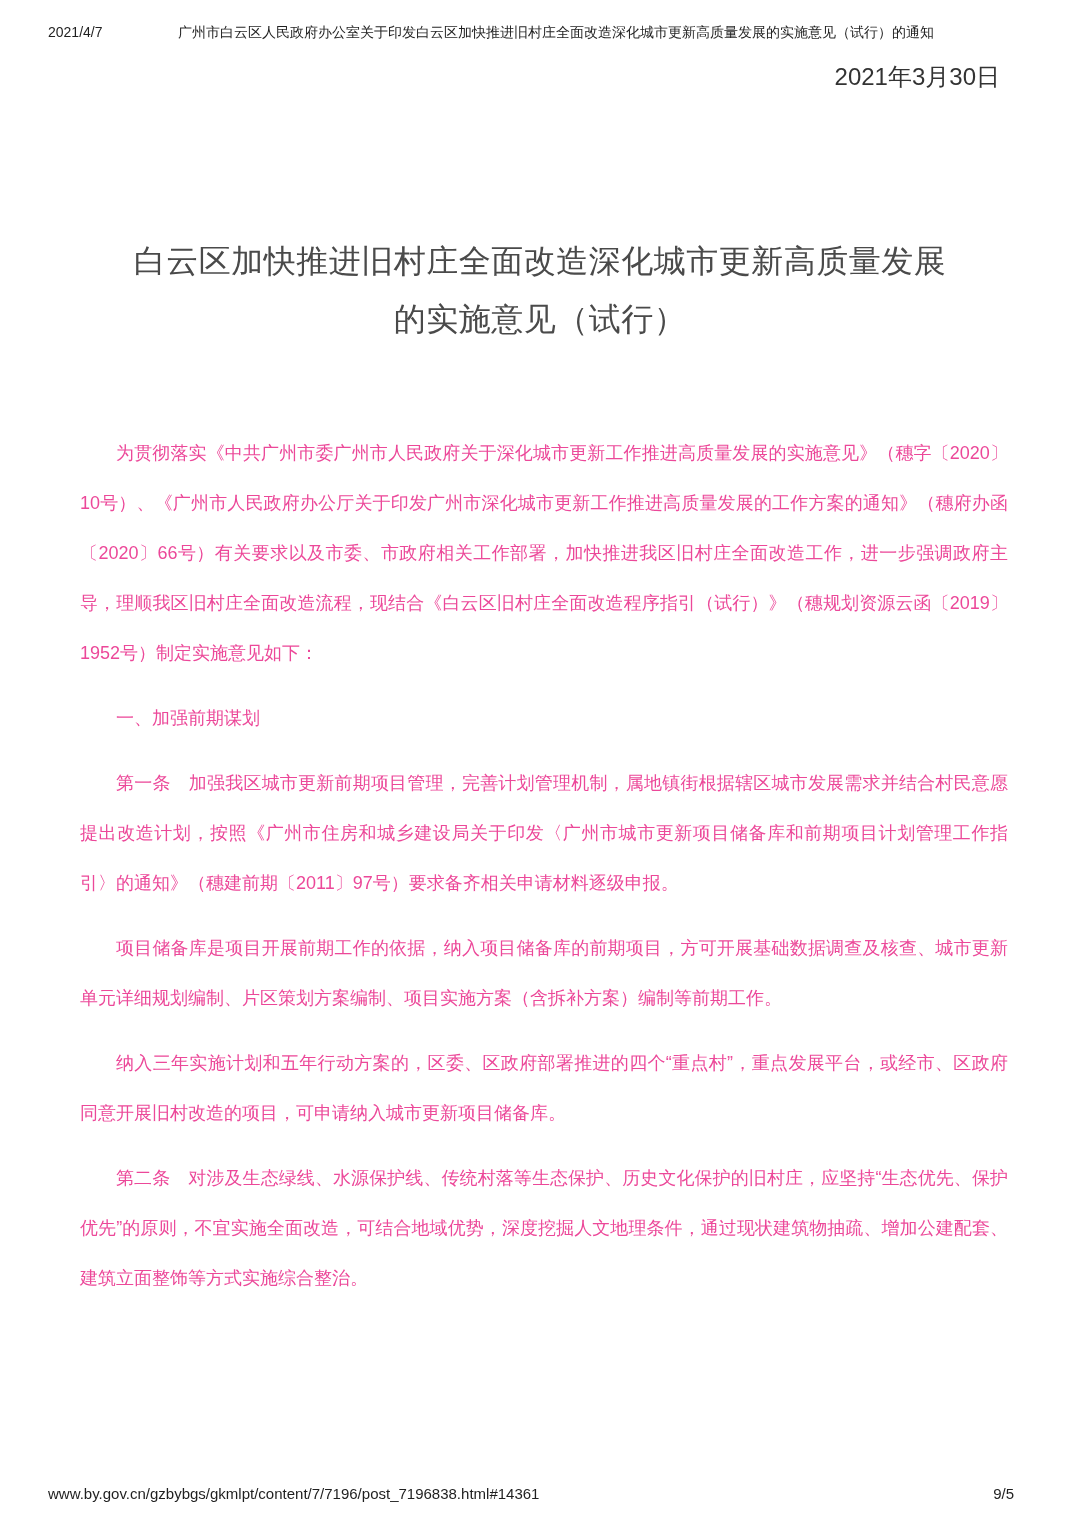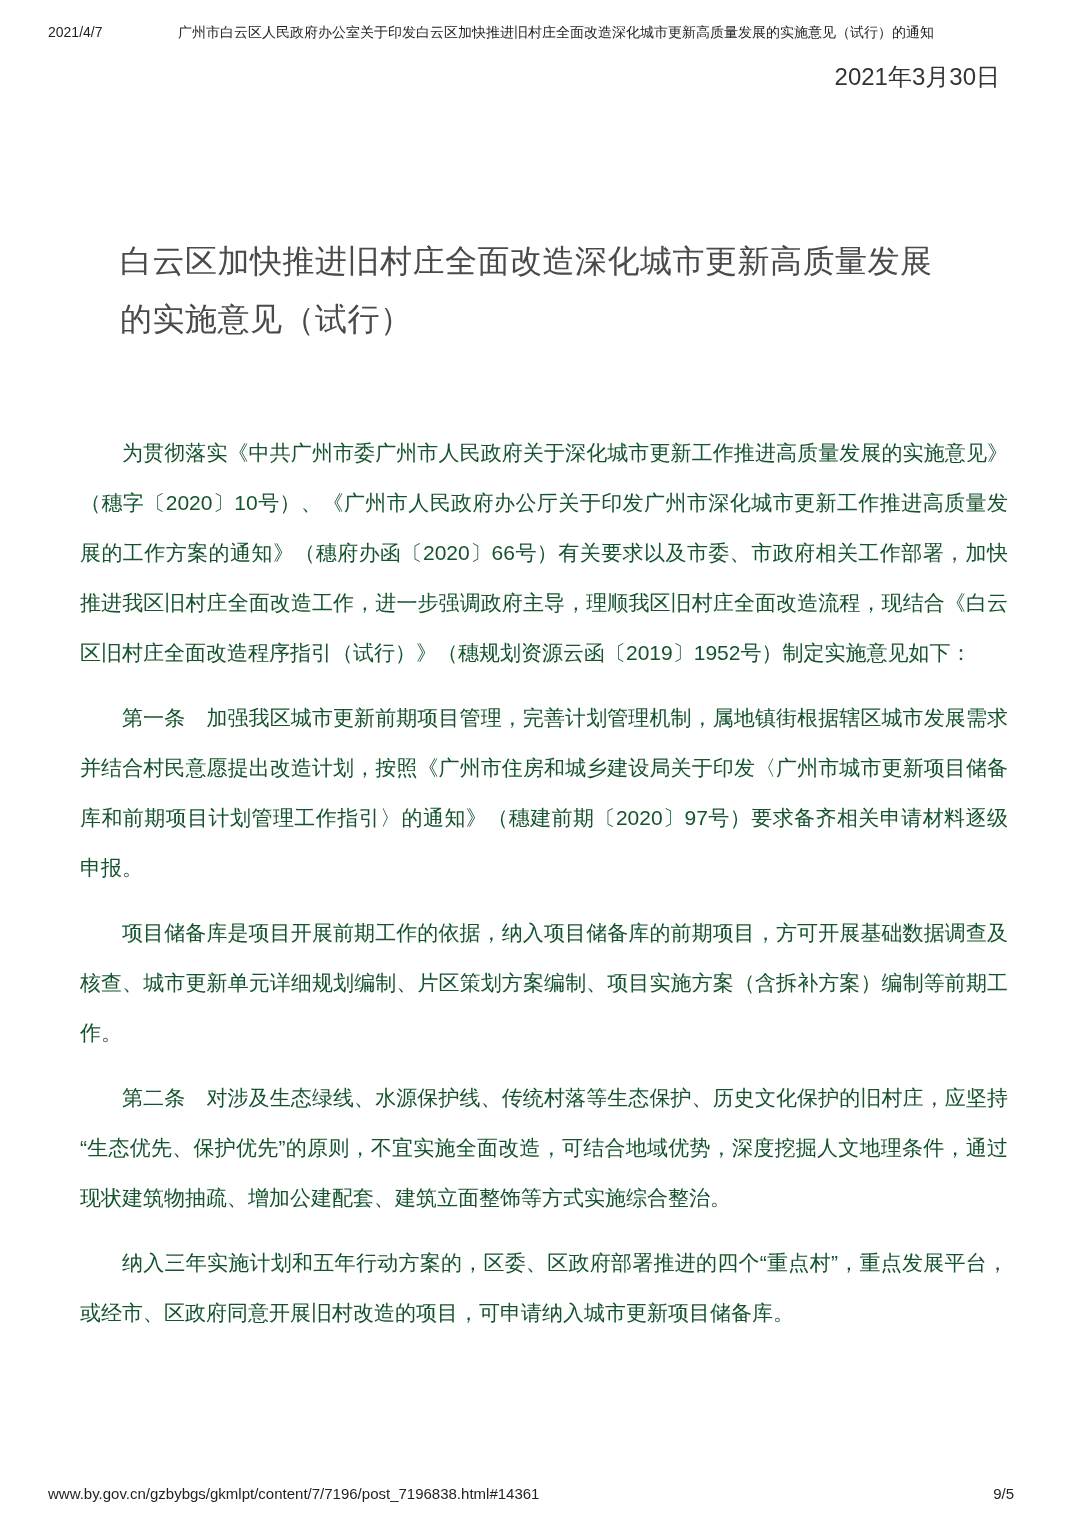--- a/index.html
+++ b/index.html
@@ -41,35 +41,35 @@
     color:#333333;
     text-align:center;
   }
   .doc-title{
     position:absolute;
     top:232px;
     left:0;
     right:0;
     margin:0 auto;
     max-width:840px;
-    text-align:left;
+    text-align:center;
     font-size:32px;
     line-height:58px;
     font-weight:500;
     color:#4a4a4a;
     letter-spacing:0.5px;
   }
   .body{
     position:absolute;
     top:428px;
     left:80px;
     right:72px;
-    font-size:21px;
+    font-size:18px;
     line-height:50px;
-    color:#14532d;
+    color:#ec4899;
     text-align:justify;
   }
   .body p{
     margin:0 0 15px 0;
     text-indent:2em;
   }
   .page-footer{
     position:absolute;
     left:48px;
     right:66px;
@@ -91,24 +91,25 @@
     <span class="stamp">2021/4/7</span>
     <span class="ph-title">广州市白云区人民政府办公室关于印发白云区加快推进旧村庄全面改造深化城市更新高质量发展的实施意见（试行）的通知</span>
   </div>
 
   <div class="pub-date">2021年3月30日</div>
 
   <h1 class="doc-title">白云区加快推进旧村庄全面改造深化城市更新高质量发展的实施意见（试行）</h1>
 
   <div class="body">
     <p>为贯彻落实《中共广州市委广州市人民政府关于深化城市更新工作推进高质量发展的实施意见》（穗字〔2020〕10号）、《广州市人民政府办公厅关于印发广州市深化城市更新工作推进高质量发展的工作方案的通知》（穗府办函〔2020〕66号）有关要求以及市委、市政府相关工作部署，加快推进我区旧村庄全面改造工作，进一步强调政府主导，理顺我区旧村庄全面改造流程，现结合《白云区旧村庄全面改造程序指引（试行）》（穗规划资源云函〔2019〕1952号）制定实施意见如下：</p>
-    <p>第一条　加强我区城市更新前期项目管理，完善计划管理机制，属地镇街根据辖区城市发展需求并结合村民意愿提出改造计划，按照《广州市住房和城乡建设局关于印发〈广州市城市更新项目储备库和前期项目计划管理工作指引〉的通知》（穗建前期〔2020〕97号）要求备齐相关申请材料逐级申报。</p>
+    <p>一、加强前期谋划</p>
+    <p>第一条　加强我区城市更新前期项目管理，完善计划管理机制，属地镇街根据辖区城市发展需求并结合村民意愿提出改造计划，按照《广州市住房和城乡建设局关于印发〈广州市城市更新项目储备库和前期项目计划管理工作指引〉的通知》（穗建前期〔2011〕97号）要求备齐相关申请材料逐级申报。</p>
     <p>项目储备库是项目开展前期工作的依据，纳入项目储备库的前期项目，方可开展基础数据调查及核查、城市更新单元详细规划编制、片区策划方案编制、项目实施方案（含拆补方案）编制等前期工作。</p>
+    <p>纳入三年实施计划和五年行动方案的，区委、区政府部署推进的四个“重点村”，重点发展平台，或经市、区政府同意开展旧村改造的项目，可申请纳入城市更新项目储备库。</p>
     <p>第二条　对涉及生态绿线、水源保护线、传统村落等生态保护、历史文化保护的旧村庄，应坚持“生态优先、保护优先”的原则，不宜实施全面改造，可结合地域优势，深度挖掘人文地理条件，通过现状建筑物抽疏、增加公建配套、建筑立面整饰等方式实施综合整治。</p>
-    <p>纳入三年实施计划和五年行动方案的，区委、区政府部署推进的四个“重点村”，重点发展平台，或经市、区政府同意开展旧村改造的项目，可申请纳入城市更新项目储备库。</p>
   </div>
 
   <div class="page-footer">
     <span>www.by.gov.cn/gzbybgs/gkmlpt/content/7/7196/post_7196838.html#14361</span>
     <span>9/5</span>
   </div>
 
 </div>
 
 </body></html>

